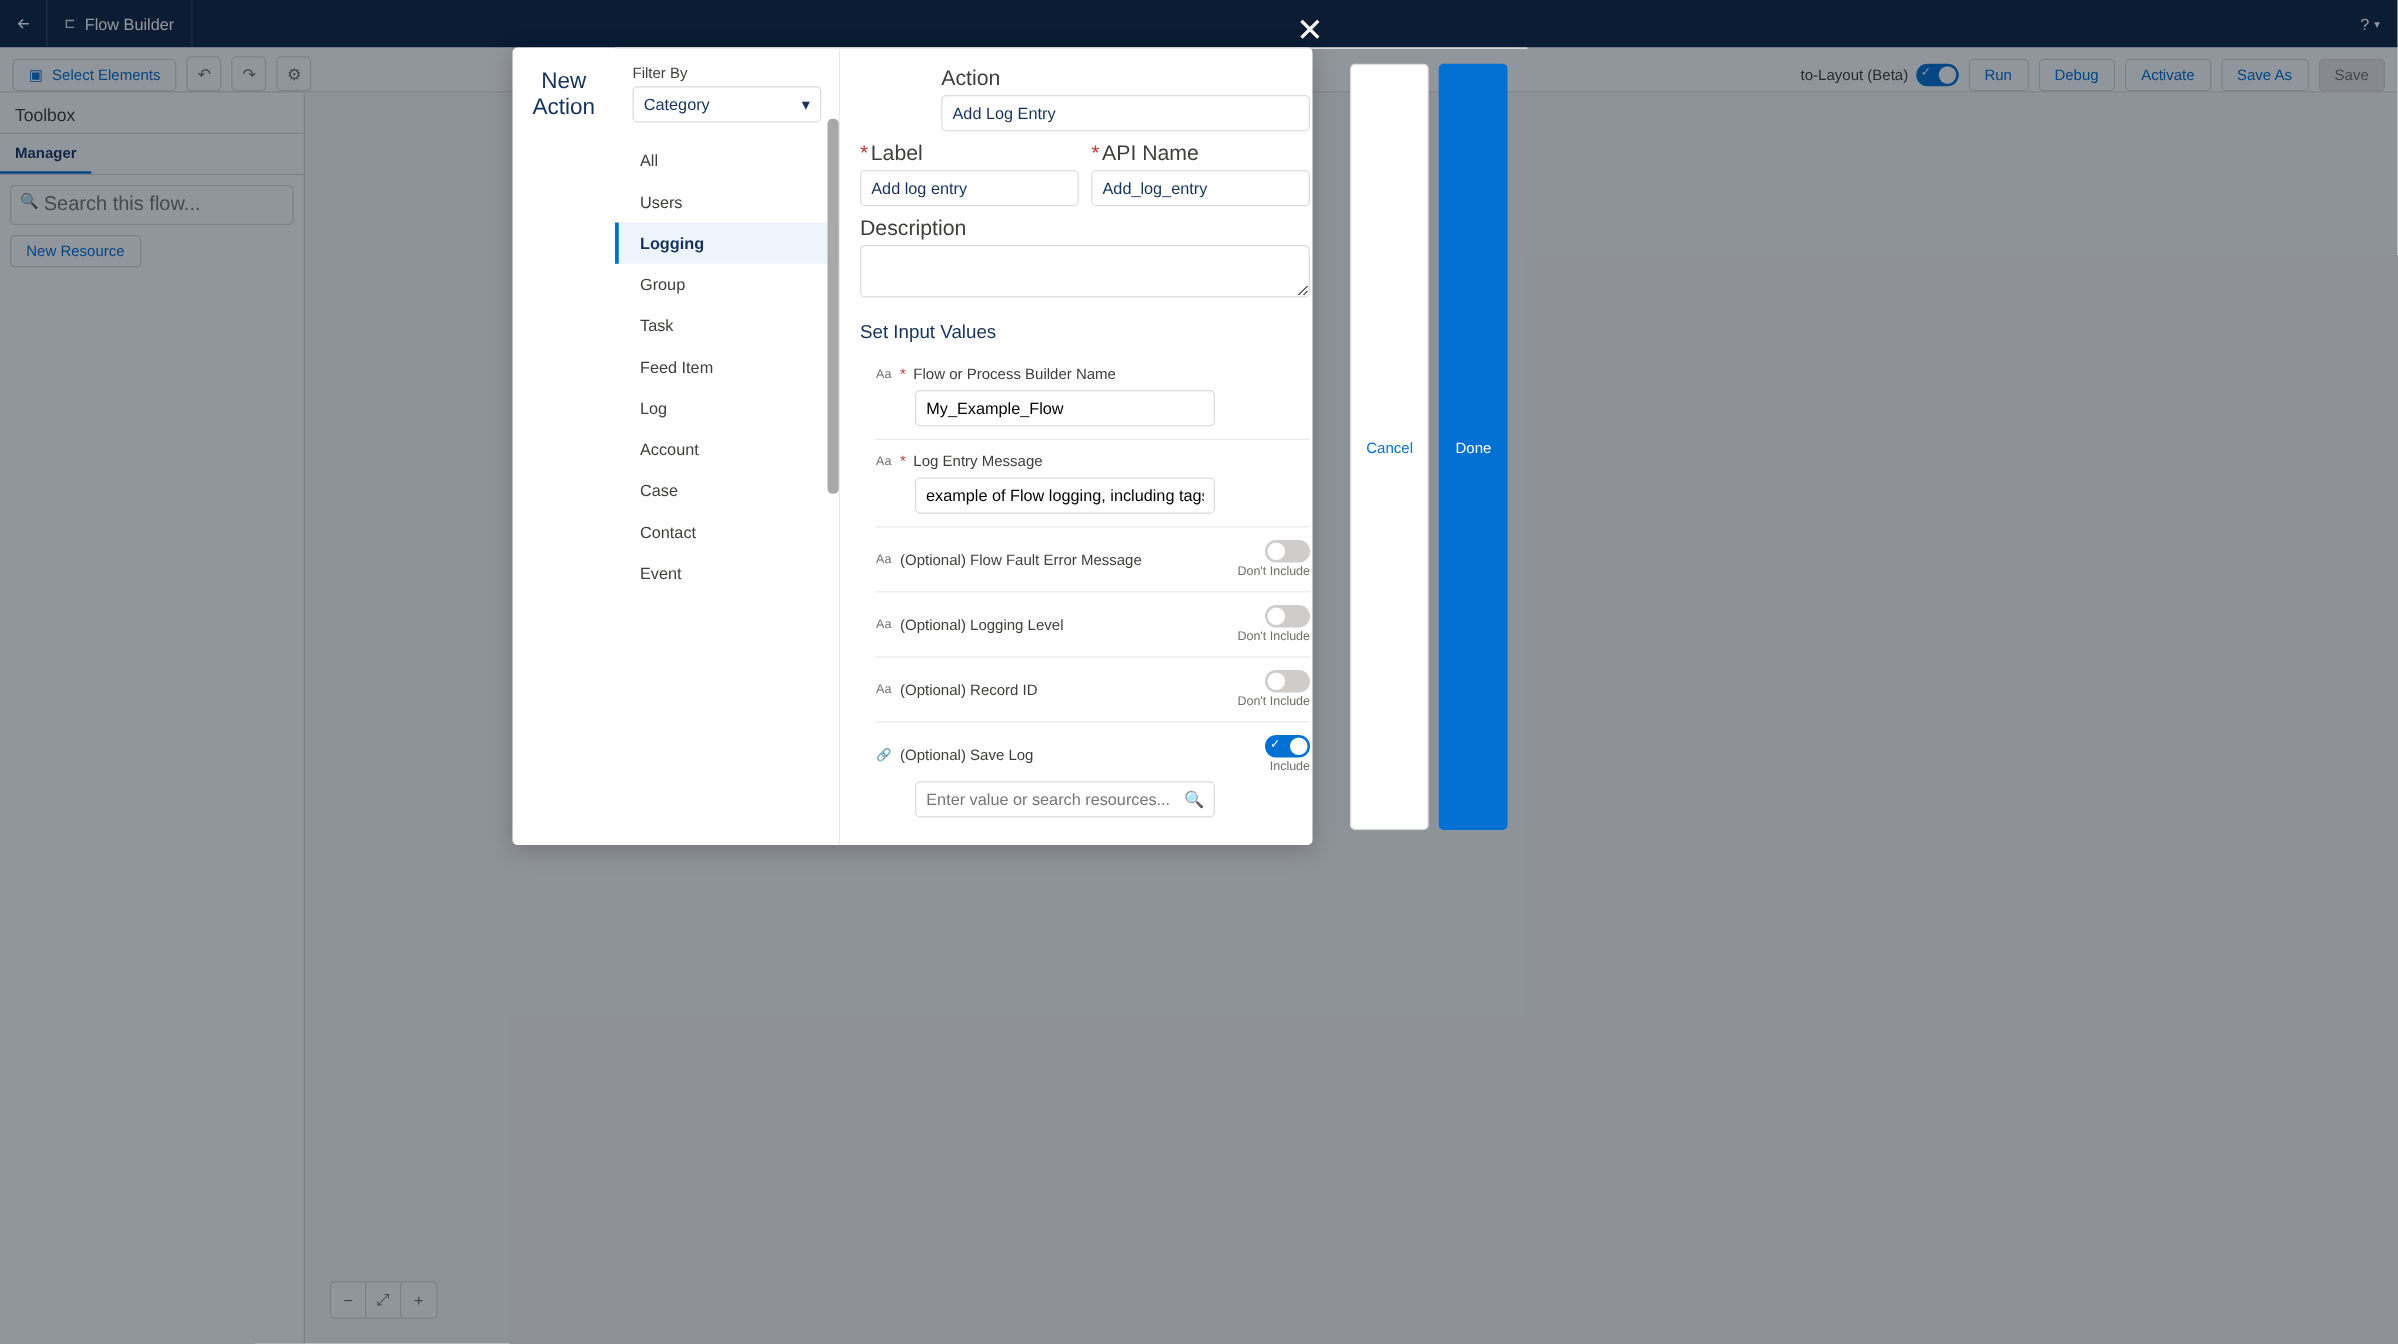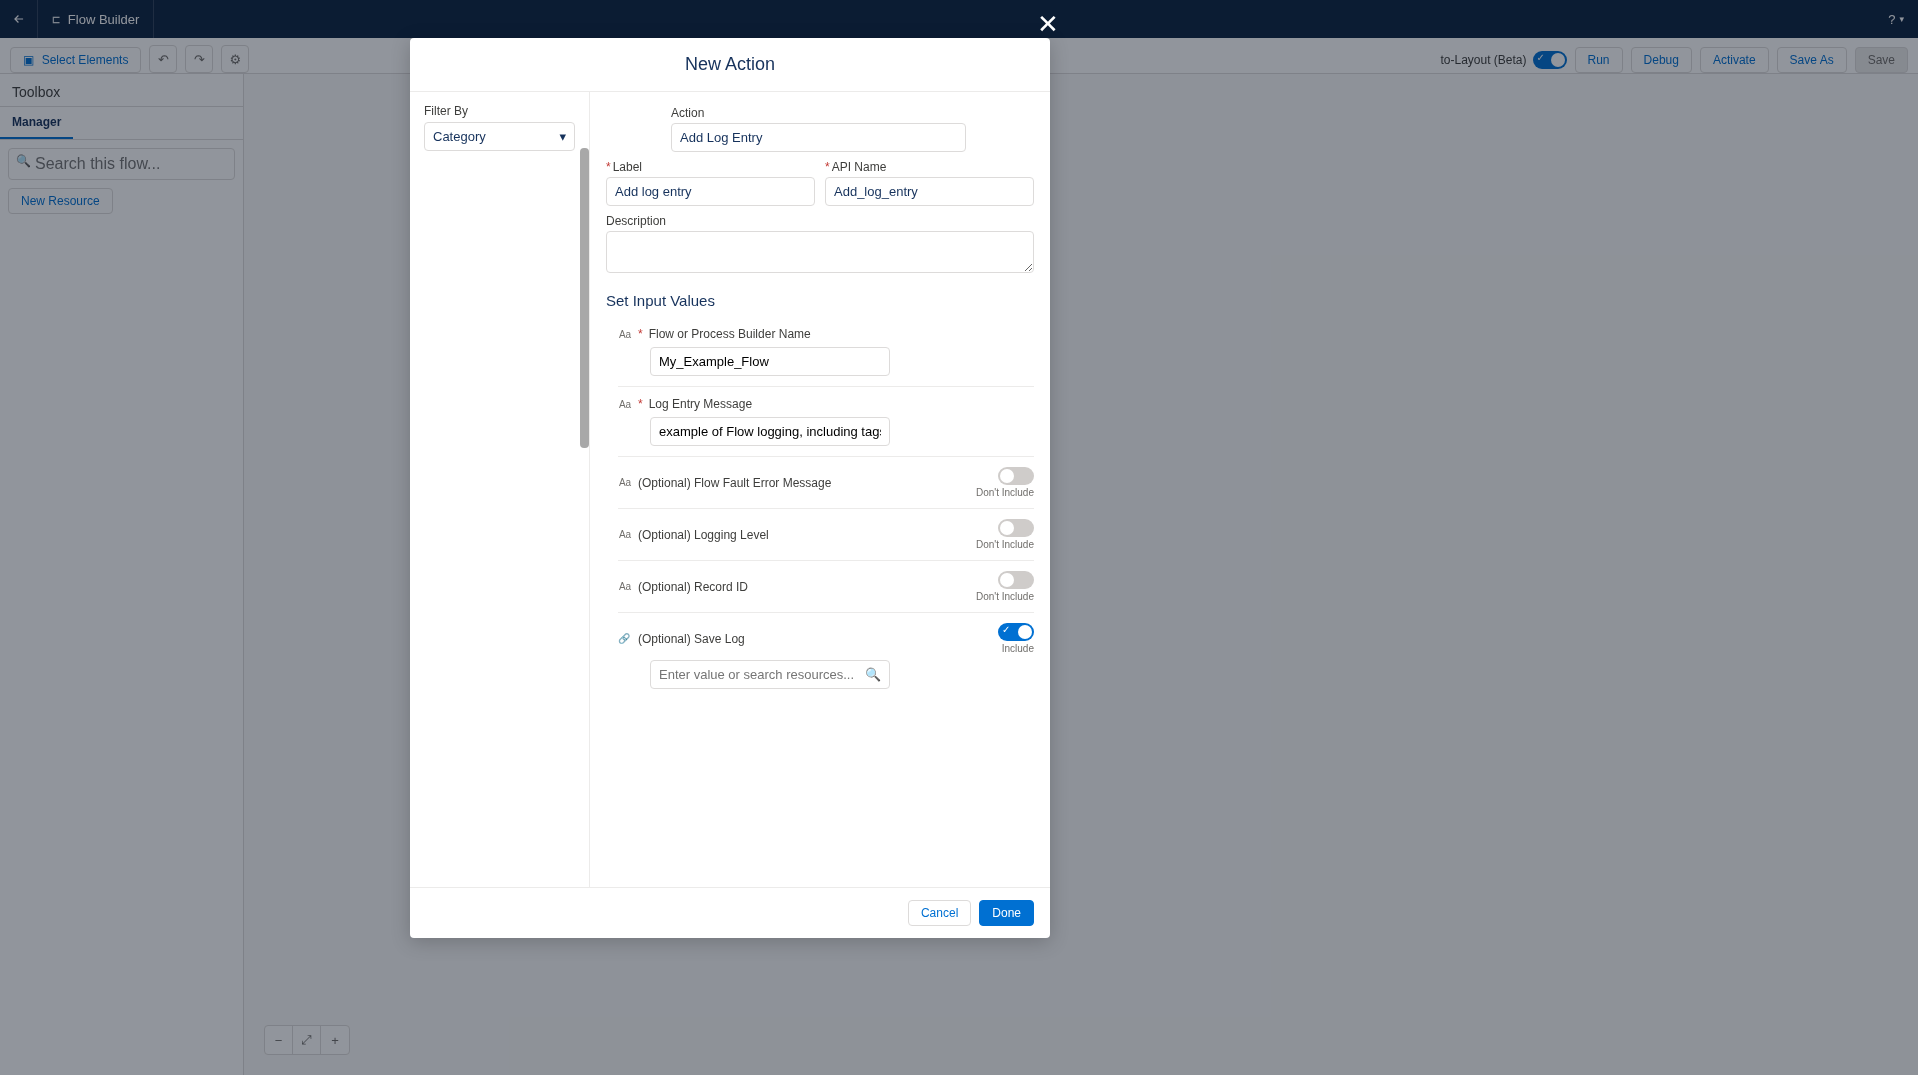--- a/index.html
+++ b/index.html
@@ -37,36 +37,36 @@
 .new-resource-wrap { padding: 0 8px; }
 
 .canvas { flex: 1; position: relative; background: #fafaf9; }
 .canvas-controls { position:absolute; left:20px; bottom:20px; display:flex; border:1px solid #dddbda; border-radius:4px; background:#fff; }
 .canvas-controls .icon-btn { border:none; border-right:1px solid #dddbda; border-radius:0; }
 .canvas-controls .icon-btn:last-child { border-right:none; }
 
 
 .overlay { position:absolute; inset:0; background: rgba(10,20,35,0.45); }
 .close-x { position:absolute; top:6px; left:1030px; color:#fff; font-size:26px; cursor:pointer; width:36px; height:36px; display:flex; align-items:center; justify-content:center; }
-.modal { position:absolute; top:38px; left:410px; width:640px; height:900px; background:#fff; border-radius:4px; display:flex; flex-direction:column; box-shadow:0 4px 20px rgba(0,0,0,0.2); }
+.modal { position:absolute; top:38px; left:410px; width:640px; height:638px; background:#fff; border-radius:4px; display:flex; flex-direction:row; box-shadow:0 4px 20px rgba(0,0,0,0.2); }
 .modal-head { text-align:center; padding:16px; font-size:18px; color:#16325c; border-bottom: none; }
 .modal-body { flex:1; display:flex; border-top:1px solid #ecebea; min-height:0; }
 .modal-foot { border-top:1px solid #ecebea; padding:12px 16px; display:flex; justify-content:flex-end; gap:8px; }
 
 .cat-panel { width:180px; border-right:1px solid #ecebea; padding:12px 14px; position:relative; }
 .filter-label { font-size:12px; color:#3e3e3c; margin-bottom:4px; }
 .select { width:100%; border:1px solid #dddbda; border-radius:4px; padding:6px 8px; font-size:13px; display:flex; justify-content:space-between; align-items:center; cursor:pointer; }
 .cat-list { list-style:none; margin:14px -14px 0; overflow-y:auto; max-height: 600px; }
 .cat-list li { padding: 9px 20px; font-size: 13px; color:#3e3e3c; cursor:pointer; }
 .cat-list li.active { background:#eef4fb; font-weight:700; border-left:3px solid #0070d2; padding-left:17px; color:#16325c; }
 .cat-scroll-track { position:absolute; right:0; top:56px; width:9px; height:300px; background:#a8a8a8; border-radius:4px; }
 
 .form-panel { flex:1; padding:6px 16px 0 16px; overflow-y:auto; position:relative; }
 .form-panel::-webkit-scrollbar{width:10px;} .form-panel::-webkit-scrollbar-thumb{background:#a8a8a8;border-radius:5px;}
-.field-label { font-size:12px; color:#3e3e3c; margin:8px 0 3px; }
+.field-label { font-size:17px; color:#3e3e3c; margin:8px 0 3px; }
 .field-label .req { color:#c23934; margin-right:2px; }
 .text-input { width:100%; border:1px solid #dddbda; border-radius:4px; padding:6px 8px; font-size:13px; color:#16325c; }
 .textarea { width:100%; border:1px solid #dddbda; border-radius:4px; padding:6px 8px; font-size:13px; height:42px; resize:vertical; }
 .two-col { display:flex; gap:10px;align-items:flex-end; }
 .two-col > div { flex:1; }
 .intro { font-size:12px; color:#3e3e3c; line-height:1.4; margin:8px 0 6px; }
 .section-h { font-size:15px; margin:16px 0 8px; color:#16325c; }
 
 .input-row { border-top:1px solid #ecebea; padding:10px 0 10px 0; margin-left:12px; }
 .input-row.first { border-top:none; }
@@ -178,20 +178,33 @@
   <div class="modal">
     <div class="modal-head">New Action</div>
     <div class="modal-body">
 
       <div class="cat-panel">
         <div class="filter-label">Filter By</div>
         <div class="select">
           <span>Category</span>
           <span>▾</span>
         </div>
+        <ul class="cat-list" id="cat-list">
+            <li>All</li>
+            <li>Users</li>
+            <li class="active">Logging</li>
+            <li>Group</li>
+            <li>Task</li>
+            <li>Feed Item</li>
+            <li>Log</li>
+            <li>Account</li>
+            <li>Case</li>
+            <li>Contact</li>
+            <li>Event</li>
+          </ul>
         <div class="cat-scroll-track"></div>
       </div>
 
       <div class="form-panel">
         <div class="action-top">
           <div class="field-label">Action</div>
           <input class="text-input" value="Add Log Entry" style="">
         </div>
 
         <div class="two-col">

